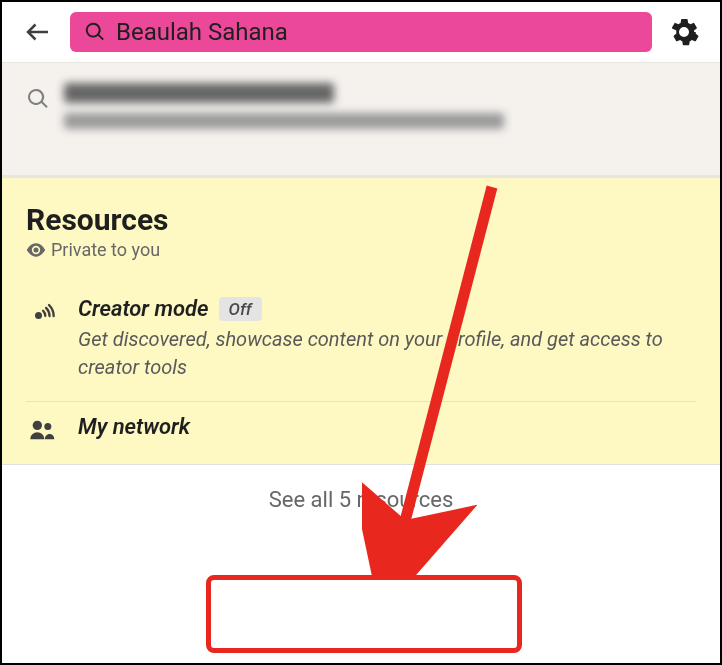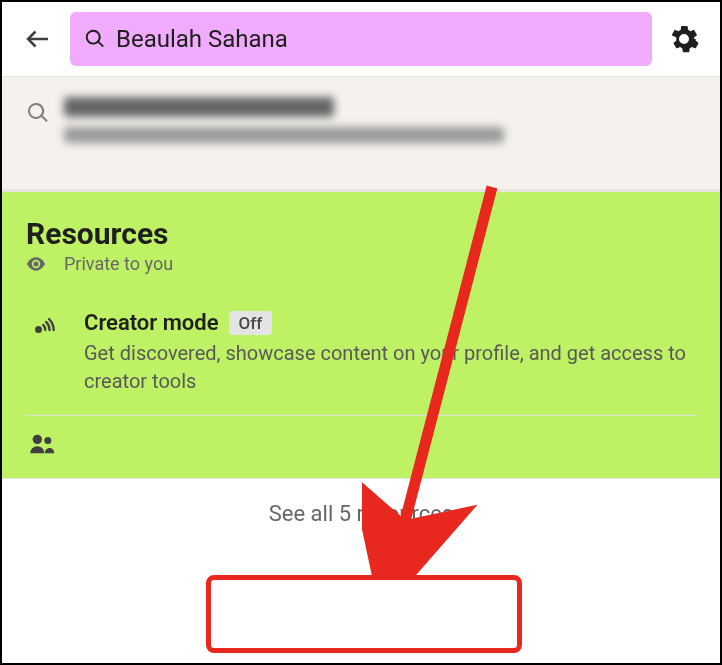--- a/index.html
+++ b/index.html
@@ -27,28 +27,28 @@
       width: 40px;
       height: 40px;
       display: flex;
       align-items: center;
       justify-content: center;
       cursor: pointer;
       flex-shrink: 0;
     }
     .search-bar {
       flex: 1;
-      background: #f0abfc;
+      background: #ec4899;
       border-radius: 6px;
       padding: 10px 14px;
       display: flex;
       align-items: center;
       gap: 10px;
       cursor: text;
-      height: 54px;
+      height: 40px;
     }
     .search-text {
       font-size: 24px;
       color: #1f1f1f;
       font-weight: 400;
     }
     .settings-btn {
       width: 40px;
       height: 40px;
       display: flex;
@@ -81,41 +81,42 @@
       width: 270px;
       background: #666;
     }
     .blurred-line.subtitle {
       height: 16px;
       width: 440px;
       background: #999;
     }
     .resources-section {
       padding: 24px 24px 0 24px;
-      background: #bef264;
+      background: #fef9c3;
     }
     .resources-title {
       font-size: 30px;
       font-weight: 700;
       color: #1f1f1f;
       margin-bottom: 2px;
     }
     .private-row {
       display: flex;
       align-items: center;
-      gap: 18px;
+      gap: 5px;
       color: #676767;
       font-size: 18px;
       margin-bottom: 24px;
     }
     .resource-item {
       display: flex;
-      gap: 26px;
+      gap: 20px;
       padding: 12px 0 20px 0;
       border-bottom: 1px solid #e0e0e0;
+      font-style: italic;
     }
     .resource-item:last-of-type {
       border-bottom: none;
     }
     .resource-icon {
       width: 32px;
       flex-shrink: 0;
       display: flex;
       justify-content: center;
       padding-top: 2px;
@@ -238,20 +239,23 @@
 
   <div class="resource-item">
     <div class="resource-icon">
       <svg width="28" height="28" viewBox="0 0 24 24" fill="#404040">
         <circle cx="8" cy="8" r="4"></circle>
         <circle cx="17" cy="9" r="3"></circle>
         <path d="M2 20c0-3.3 2.7-6 6-6s6 2.7 6 6H2zm12.5 0c0-2.5 1.5-4.5 4-4.5s4 2 4 4.5h-8z"></path>
       </svg>
     </div>
     <div class="resource-content">
+      <div class="resource-header">
+        <span class="resource-name">My network</span>
+      </div>
     </div>
   </div>
 </div>
 
 <div class="see-all-bar">
   <span>See all 5 resources</span>
 </div>
 
 <div class="highlight-box"></div>
 

